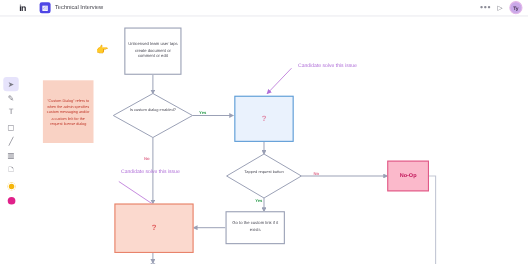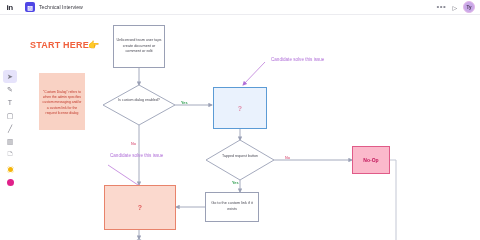--- a/index.html
+++ b/index.html
@@ -11,21 +11,21 @@
   }
   #app{position:relative;width:480px;height:240px;background:#fff;}
 
   
   #topbar{
     position:absolute;left:0;top:0;width:480px;height:15px;
     background:#ffffff;border-bottom:1px solid #ececf0;
     display:flex;align-items:center;box-sizing:border-box;
   }
   .brand-logo{
-    width:13px;height:13px;margin-left:3px;display:flex;
+    width:13px;height:13px;margin-left:14px;display:flex;
     align-items:center;justify-content:center;
     font-size:8px;font-weight:bold;color:#2b2b35;letter-spacing:-0.5px;
   }
   .doc-chip{display:flex;align-items:center;margin-left:9px;}
   .doc-icon{
     width:10px;height:10px;border-radius:2px;background:#4f46e5;
     display:flex;align-items:center;justify-content:center;
     color:#fff;font-size:6px;font-weight:bold;
   }
   .doc-title{
@@ -189,21 +189,20 @@
       <path d="M390,145 L396,145 L396,225" stroke="#c3c7d4" stroke-width="1" fill="none"></path>
 
       <line x1="139" y1="215" x2="139" y2="224" stroke="#9aa0b5" stroke-width="0.9" marker-end="url(#ah)"></line>
       <polygon points="139,224 160,236 139,248 118,236" fill="#ffffff" stroke="#9aa0b5" stroke-width="0.9"></polygon>
 
       <path d="M265,47 L243,70" stroke="#c48ade" stroke-width="0.9" fill="none" marker-end="url(#ahp)"></path>
 
       <path d="M108,150 L150,178" stroke="#c48ade" stroke-width="0.9" fill="none"></path>
     </svg>
 
-    <div class="node starthere">START HERE</div>
     <div class="hand">👉</div>
 
     <div class="node sticky">"Custom Dialog" refers to when the admin specifies custom messaging and/or a custom link for the request license dialog</div>
 
     <div class="box box-plain" style="left:113px;top:10px;width:52px;height:43px;">Unlicensed team user taps create document or comment or edit</div>
 
     <div class="diamond-text" style="left:112px;top:83px;width:54px;">Is custom dialog enabled?</div>
 
     <div class="box box-blue" style="left:213px;top:72px;width:54px;height:42px;">?</div>
 

